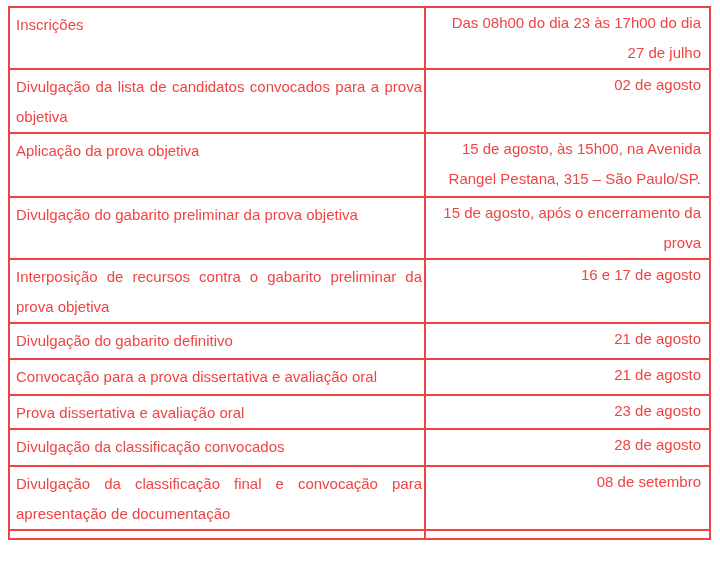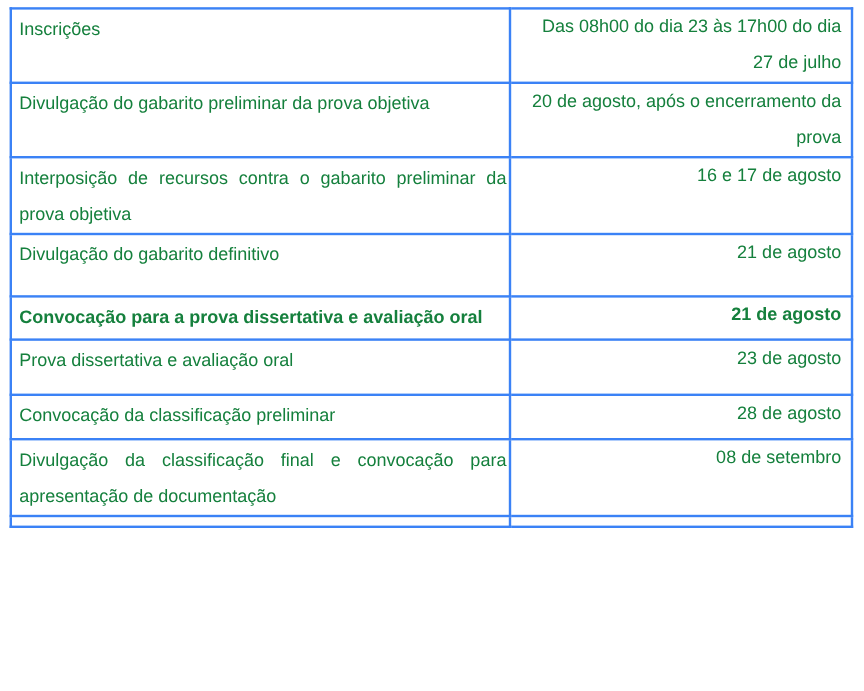--- a/index.html
+++ b/index.html
@@ -15,24 +15,24 @@
     position: absolute;
     left: 8px;
     top: 6px;
   }
   table.schedule {
     border-collapse: collapse;
     table-layout: fixed;
     width: 703px;
   }
   table.schedule td {
-    border: 2px solid #3b82f6;
+    border: 2px solid #ef4444;
     vertical-align: top;
     font-size: 15px;
-    color: #15803d;
+    color: #ef4444;
     overflow: hidden;
   }
   td.c-event {
     width: 406px;
     text-align: justify;
     text-align-last: left;
     padding: 2px 2px 0 6px;
     line-height: 30px;
   }
   td.c-date {
@@ -49,42 +49,50 @@
 </head>
 <body>
 
 <div class="page">
   <table class="schedule">
     <tbody id="rows">
         <tr style="height: 62px;">
     <td class="c-event">Inscrições</td>
     <td class="c-date">Das 08h00 do dia 23 às 17h00 do dia 27 de julho</td>
   </tr>
+        <tr style="height: 62px;">
+    <td class="c-event">Divulgação da lista de candidatos convocados para a prova objetiva</td>
+    <td class="c-date">02 de agosto</td>
+  </tr>
+        <tr style="height: 64px;">
+    <td class="c-event">Aplicação da prova objetiva</td>
+    <td class="c-date">15 de agosto, às 15h00, na Avenida Rangel Pestana, 315 – São Paulo/SP.</td>
+  </tr>
         <tr style="height: 62px; padding-left: 42px;">
     <td class="c-event">Divulgação do gabarito preliminar da prova objetiva</td>
-    <td class="c-date">20 de agosto, após o encerramento da prova</td>
+    <td class="c-date">15 de agosto, após o encerramento da prova</td>
   </tr>
         <tr style="height: 63px;">
     <td class="c-event">Interposição de recursos contra o gabarito preliminar da prova objetiva</td>
     <td class="c-date">16 e 17 de agosto</td>
   </tr>
-        <tr style="height: 52px;">
+        <tr style="height: 36px;">
     <td class="c-event">Divulgação do gabarito definitivo</td>
     <td class="c-date">21 de agosto</td>
   </tr>
-        <tr style="height: 36px; font-weight: bold;">
+        <tr style="height: 36px;">
     <td class="c-event">Convocação para a prova dissertativa e avaliação oral</td>
     <td class="c-date">21 de agosto</td>
   </tr>
-        <tr style="height: 46px;">
+        <tr style="height: 34px;">
     <td class="c-event">Prova dissertativa e avaliação oral</td>
     <td class="c-date">23 de agosto</td>
   </tr>
         <tr style="height: 37px;">
-    <td class="c-event">Convocação da classificação preliminar</td>
+    <td class="c-event">Divulgação da classificação convocados</td>
     <td class="c-date">28 de agosto</td>
   </tr>
         <tr style="height: 61px;">
     <td class="c-event">Divulgação da classificação final e convocação para apresentação de documentação</td>
     <td class="c-date">08 de setembro</td>
   </tr>
         <tr class="thin" style="height: 9px;">
     <td class="c-event"></td>
     <td class="c-date"></td>
   </tr>

